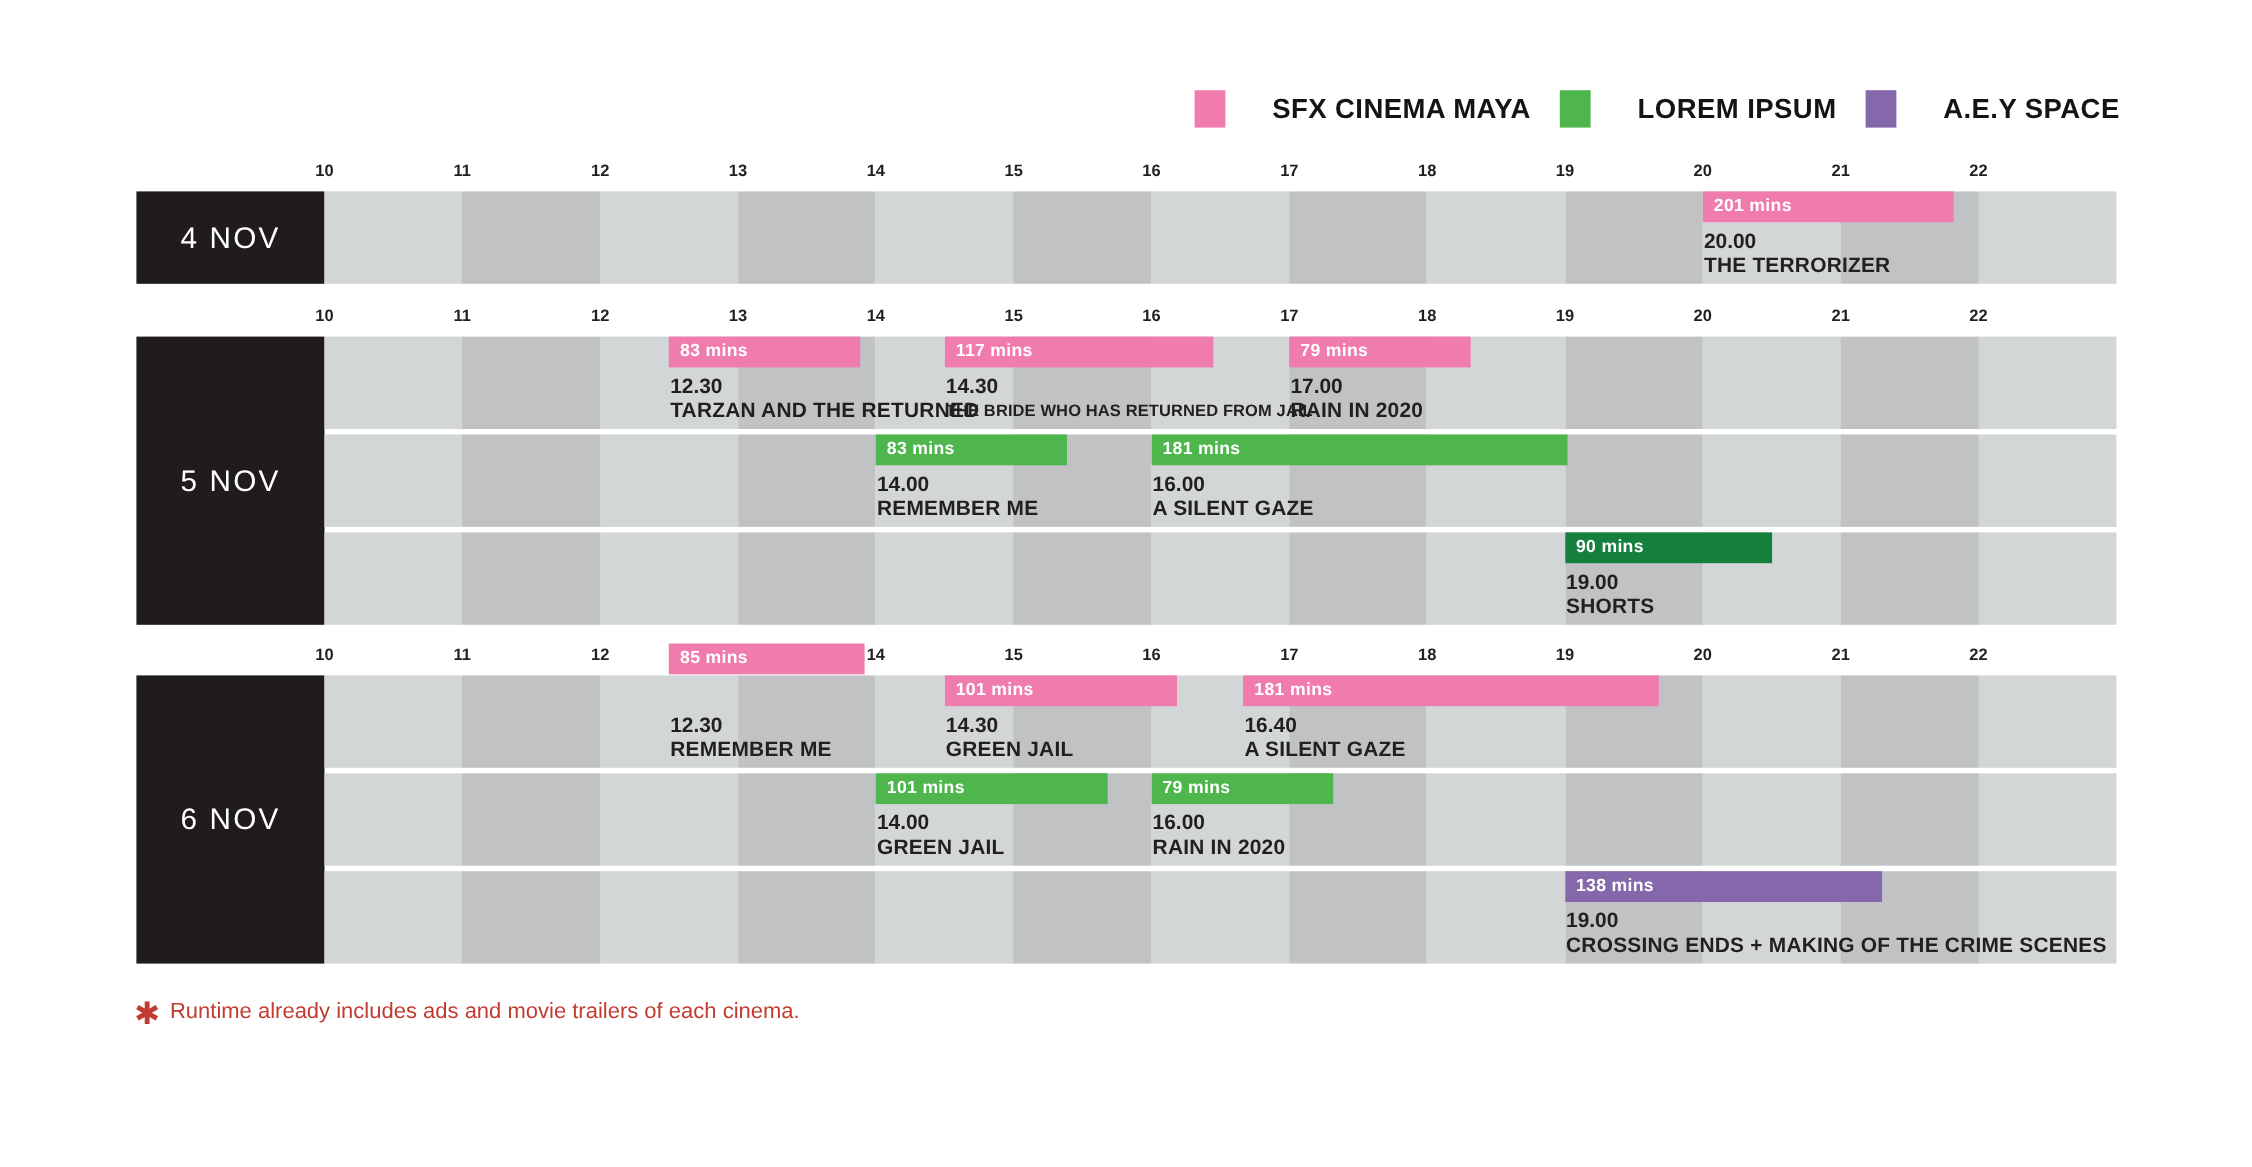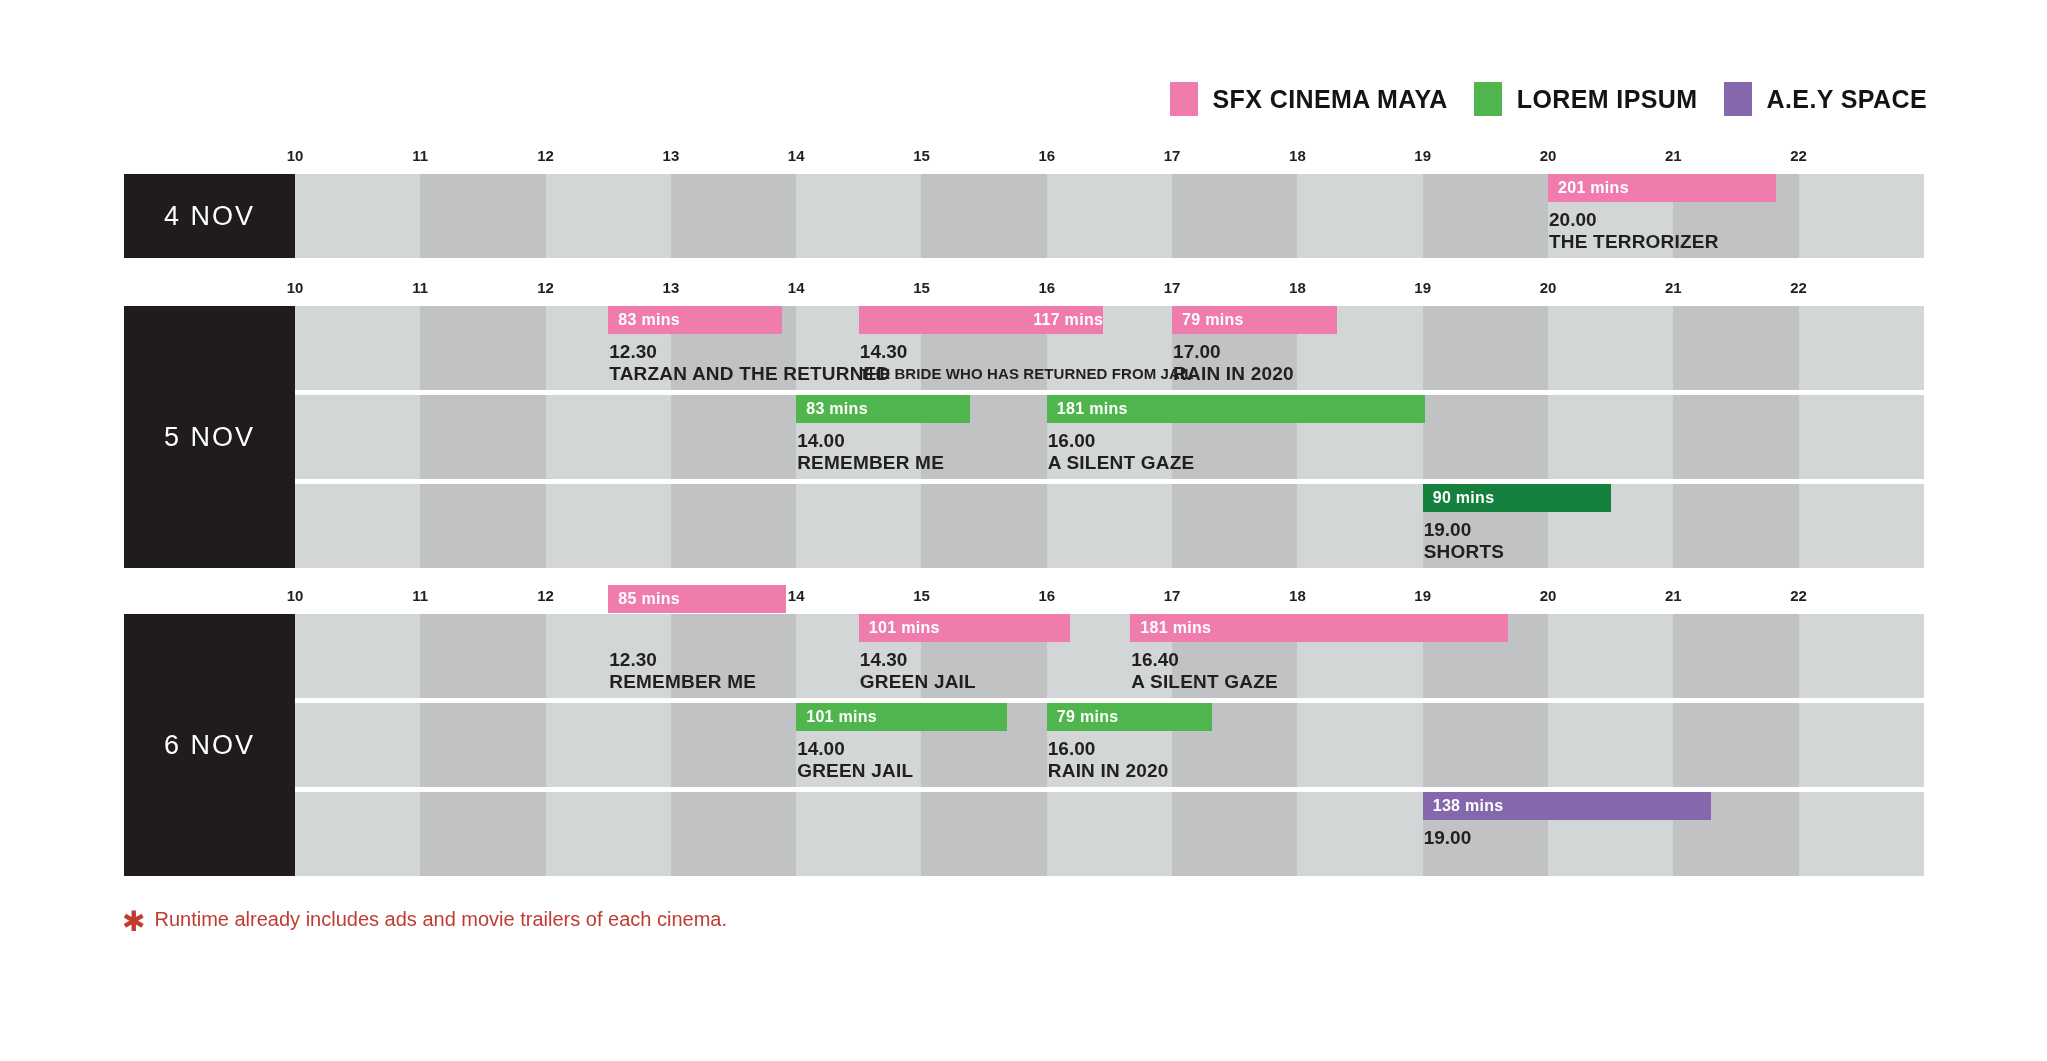--- a/index.html
+++ b/index.html
@@ -4,21 +4,21 @@
 <style>
   html,body{margin:0;padding:0;background:#ffffff;}
   .canvas{
     position:relative;width:2047px;height:1061px;background:#ffffff;overflow:hidden;
     font-family:"Liberation Sans","DejaVu Sans",sans-serif;color:#231f20;
   }
   
   .legend{position:absolute;top:82px;right:120px;display:flex;align-items:center;gap:26px;}
   .legend-item{display:flex;align-items:center;gap:15px;}
   .swatch{width:28px;height:34px;display:inline-block;flex:0 0 auto;}
-  .legend-label{font-size:25px;font-weight:600;letter-spacing:.4px;color:#161314;white-space:nowrap;}
+  .legend-label{font-size:25px;font-weight:600;letter-spacing:.4px;color:#161314;white-space:nowrap;margin-left:28px;}
   
   .hour-label{position:absolute;width:60px;text-align:center;font-size:15px;font-weight:600;color:#231f20;}
   .date-box{position:absolute;display:flex;align-items:center;justify-content:center;}
   .date-label{color:#ffffff;font-size:27px;font-weight:500;letter-spacing:2px;white-space:nowrap;}
   .lane{position:absolute;display:grid;grid-template-columns:repeat(13,1fr);}
   .lane .col{height:100%;}
   .bar{position:absolute;height:28px;display:flex;align-items:center;}
   .bar-label{color:#ffffff;font-size:16px;font-weight:700;padding-left:10px;white-space:nowrap;letter-spacing:.3px;}
   .show-block{position:absolute;white-space:nowrap;}
   .show-time{font-size:19px;font-weight:700;line-height:22px;}
@@ -121,21 +121,21 @@
         <div class="col" style="background: rgb(193, 194, 196);"></div>
         <div class="col" style="background: rgb(211, 214, 214);"></div>
       </div>
       <div class="bar" style="left: 608.25px; top: 306px; width: 173.332px; height: 28px; background: rgb(240, 124, 173);">
         <div class="bar-label">83 mins</div>
       </div>
       <div class="show-block" style="left: 609.25px; top: 341px;">
         <div class="show-time">12.30</div>
         <div class="show-title">TARZAN AND THE RETURNED</div>
       </div>
-      <div class="bar" style="left: 858.85px; top: 306px; width: 244.335px; height: 28px; background: rgb(240, 124, 173); justify-content: flex-end;">
+      <div class="bar" style="left: 858.85px; top: 306px; width: 244.335px; height: 28px; background: rgb(240, 124, 173);">
         <div class="bar-label">117 mins</div>
       </div>
       <div class="show-block" style="left: 859.85px; top: 341px;">
         <div class="show-time">14.30</div>
         <div class="show-title small">THE BRIDE WHO HAS RETURNED FROM JAIL</div>
       </div>
       <div class="bar" style="left: 1172.1px; top: 306px; width: 164.978px; height: 28px; background: rgb(240, 124, 173);">
         <div class="bar-label">79 mins</div>
       </div>
       <div class="show-block" style="left: 1173.1px; top: 341px;">
@@ -287,20 +287,21 @@
         <div class="col" style="background: rgb(193, 194, 196);"></div>
         <div class="col" style="background: rgb(211, 214, 214);"></div>
         <div class="col" style="background: rgb(193, 194, 196);"></div>
         <div class="col" style="background: rgb(211, 214, 214);"></div>
       </div>
       <div class="bar" style="left: 1422.7px; top: 792px; width: 288.19px; height: 28px; background: rgb(133, 104, 172);">
         <div class="bar-label">138 mins</div>
       </div>
       <div class="show-block" style="left: 1423.7px; top: 827px;">
         <div class="show-time">19.00</div>
+        <div class="show-title">CROSSING ENDS + MAKING OF THE CRIME SCENES</div>
       </div>
     </div>
 
   <div class="footnote">
     <span class="fn-star" style="color: rgb(193, 59, 48);">✱</span>
     <div class="fn-lines">
       <div class="fn-en" style="color: rgb(193, 59, 48);">Runtime already includes ads and movie trailers of each cinema.</div>
     </div>
   </div>
 

